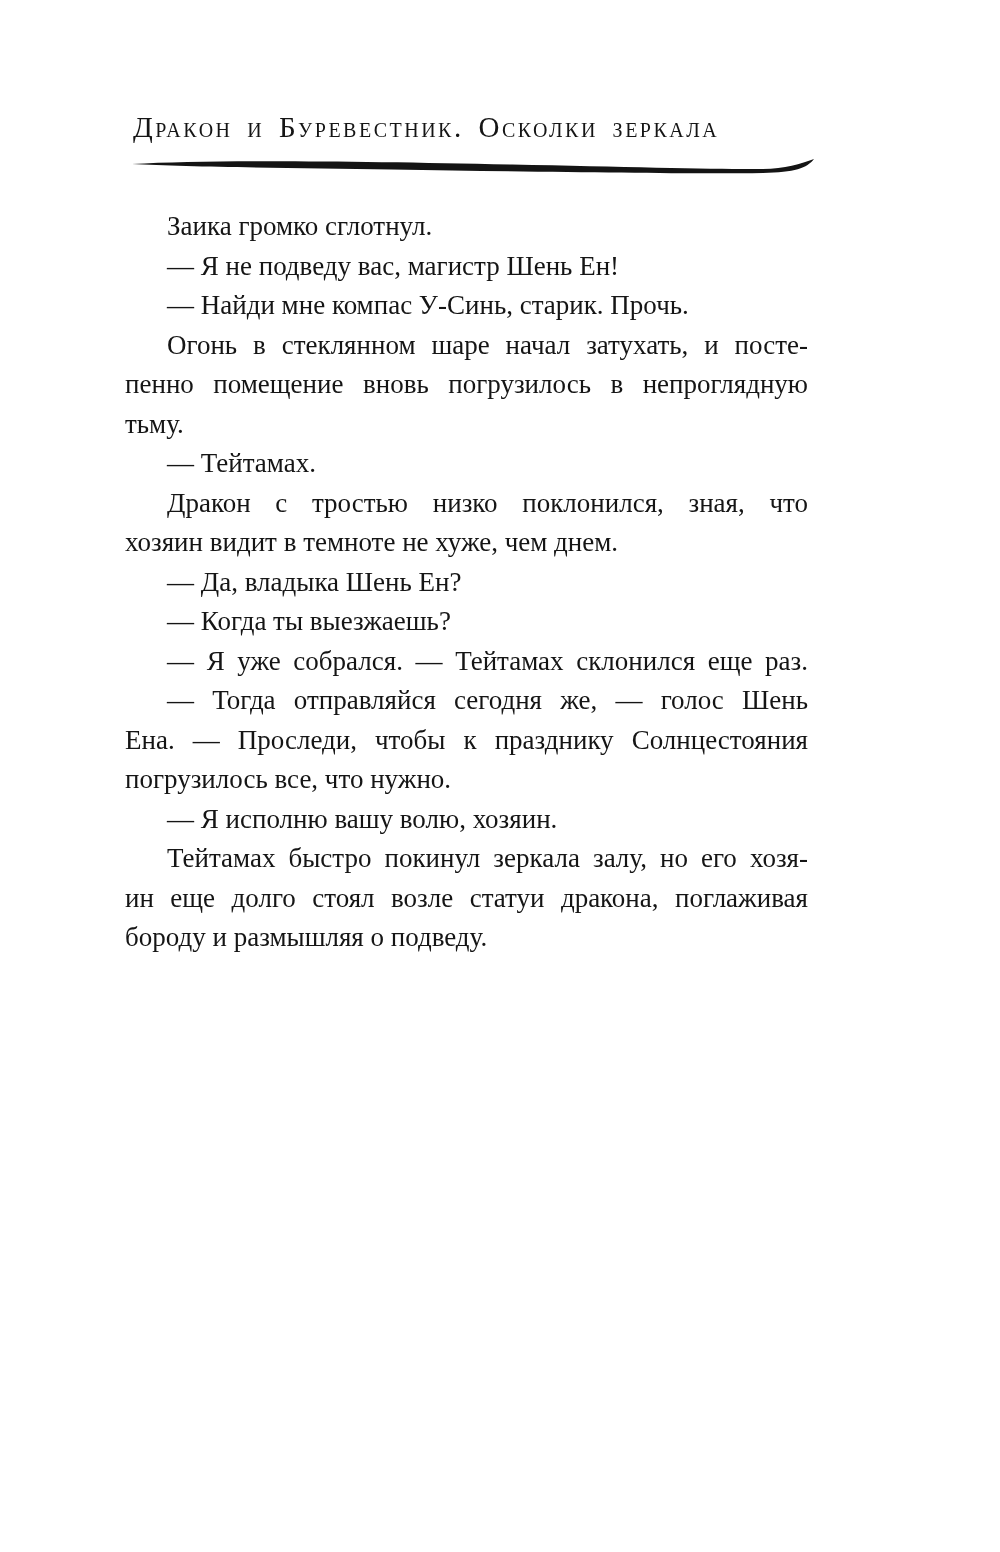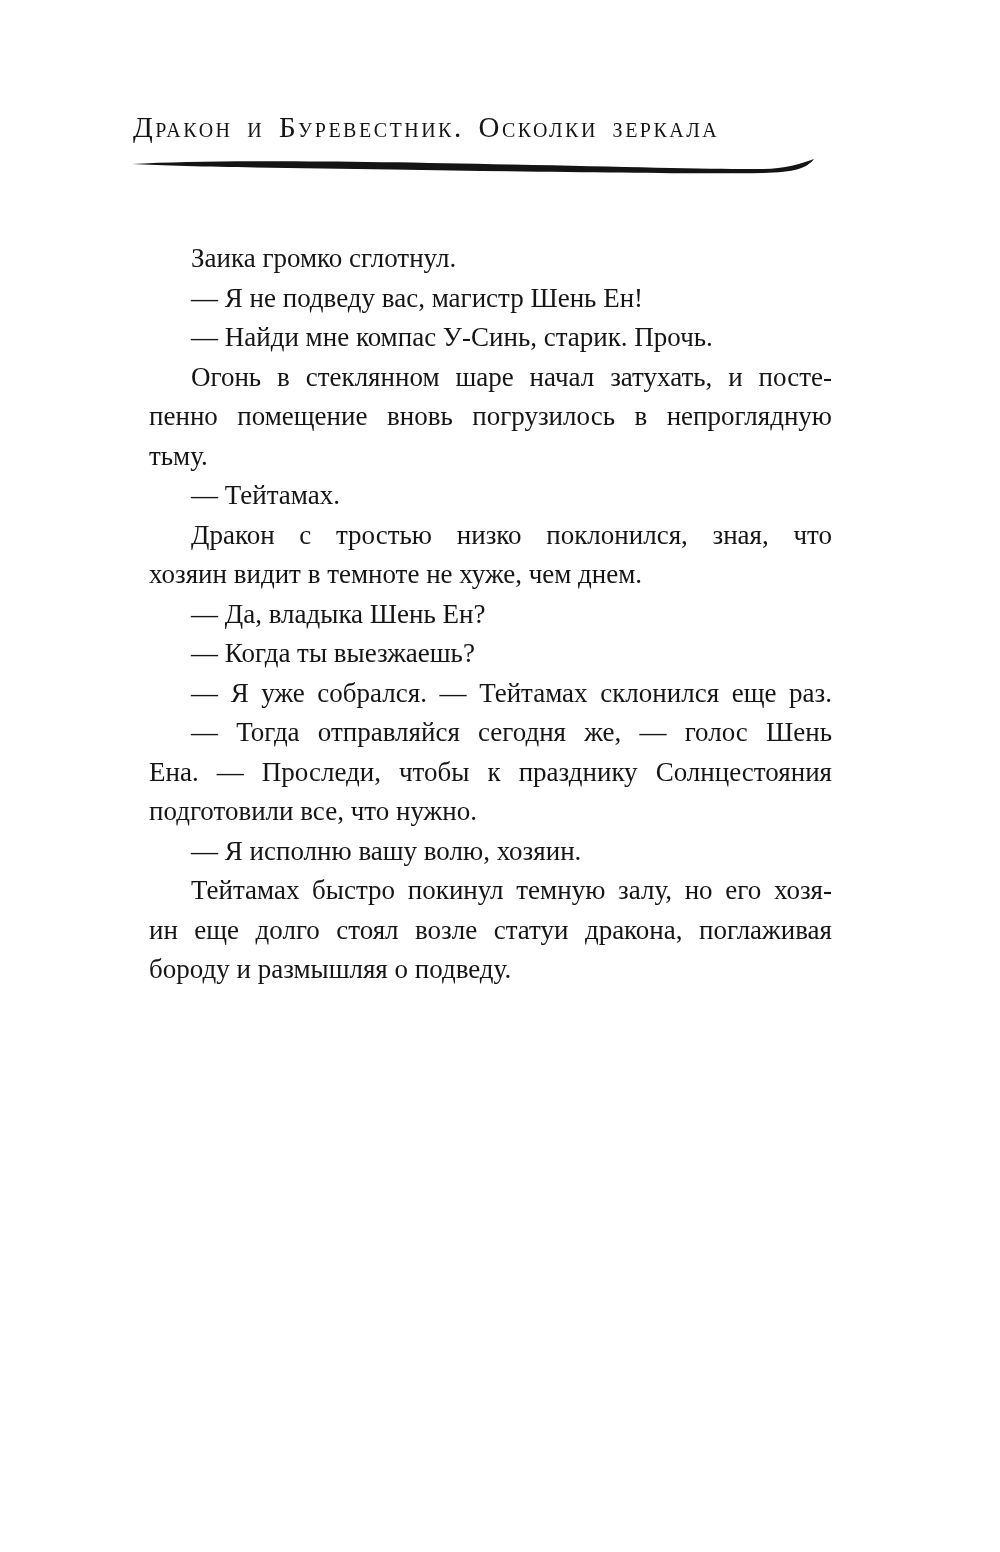--- a/index.html
+++ b/index.html
@@ -32,27 +32,26 @@
   .header-rule{
     position:absolute;
     left:131px;
     top:158px;
     width:686px;
     height:18px;
     display:block;
   }
   .page-body{
     position:absolute;
-    left:149px;
+    left:125px;
     top:207px;
     width:683px;
     font-size:27px;
     line-height:39.5px;
     color:var(--ink);
-    margin-top:32px;
   }
   .line{
     width:683px;
     white-space:normal;
     text-align:left;
   }
   .line.indent{ text-indent:42px; }
   .line.justify{
     text-align:justify;
     text-align-last:justify;
@@ -83,20 +82,20 @@
       <div class="line justify">пенно помещение вновь погрузилось в непроглядную</div>
       <div class="line">тьму.</div>
       <div class="line indent">— Тейтамах.</div>
       <div class="line indent justify">Дракон с тростью низко поклонился, зная, что</div>
       <div class="line">хозяин видит в темноте не хуже, чем днем.</div>
       <div class="line indent">— Да, владыка Шень Ен?</div>
       <div class="line indent">— Когда ты выезжаешь?</div>
       <div class="line indent justify">— Я уже собрался. — Тейтамах склонился еще раз.</div>
       <div class="line indent justify">— Тогда отправляйся сегодня же, — голос Шень</div>
       <div class="line justify">Ена. — Проследи, чтобы к празднику Солнцестояния</div>
-      <div class="line">подготовили все, что нужно.</div>
+      <div class="line">погрузилось все, что нужно.</div>
       <div class="line indent">— Я исполню вашу волю, хозяин.</div>
-      <div class="line indent justify">Тейтамах быстро покинул темную залу, но его хозя-</div>
+      <div class="line indent justify">Тейтамах быстро покинул зеркала залу, но его хозя-</div>
       <div class="line justify">ин еще долго стоял возле статуи дракона, поглаживая</div>
       <div class="line">бороду и размышляя о подведу.</div>
     </main>
 
 </div>
 
 </body></html>

